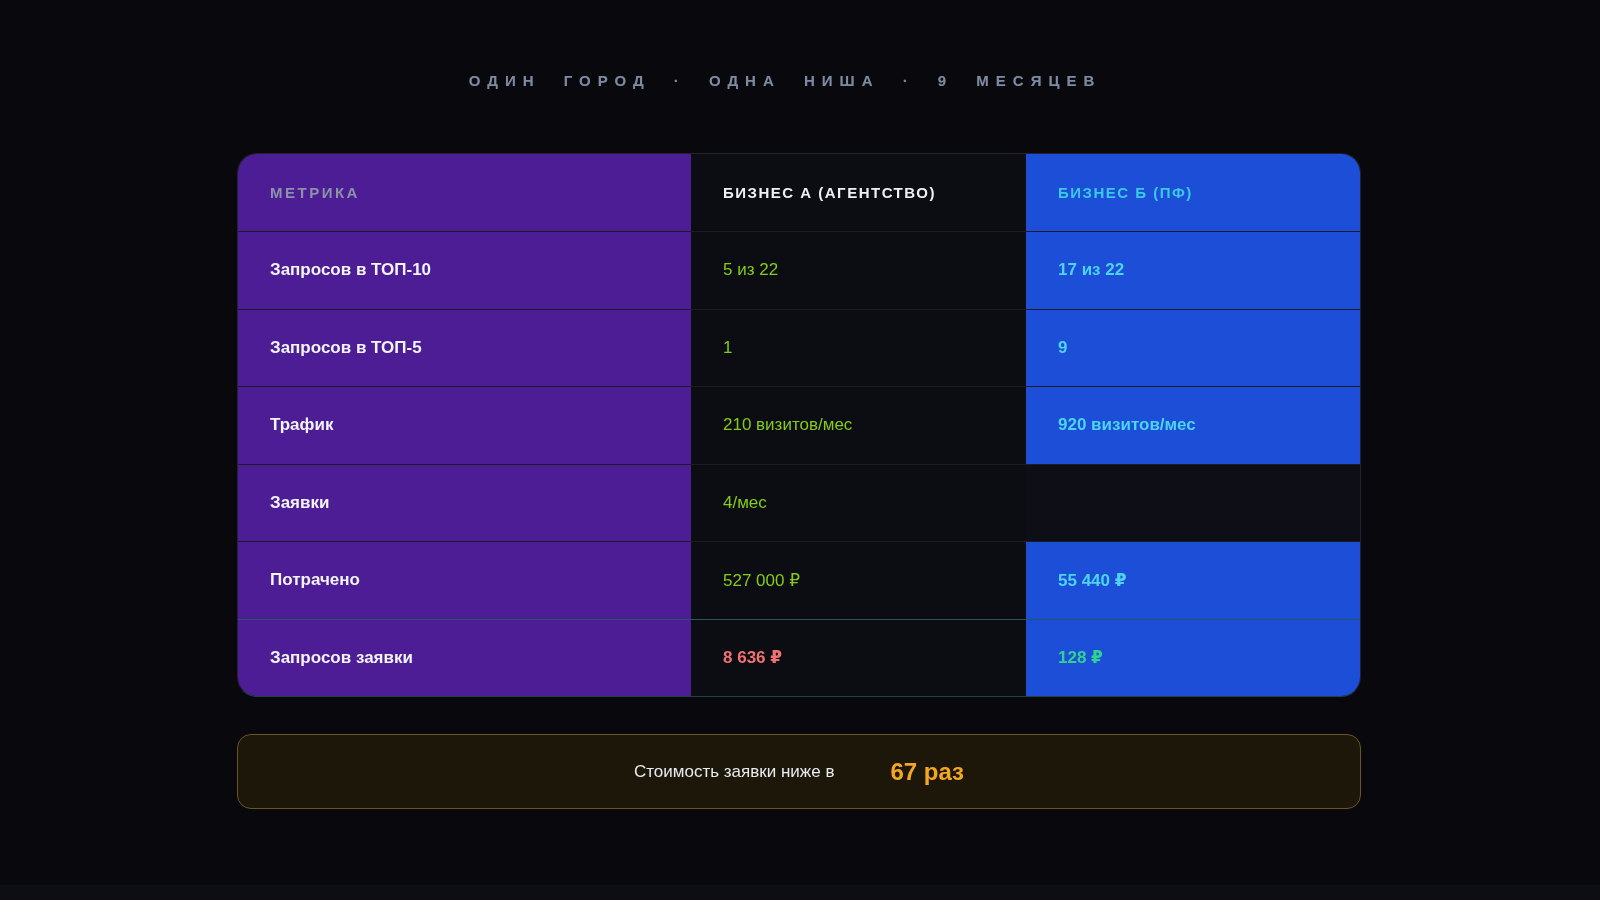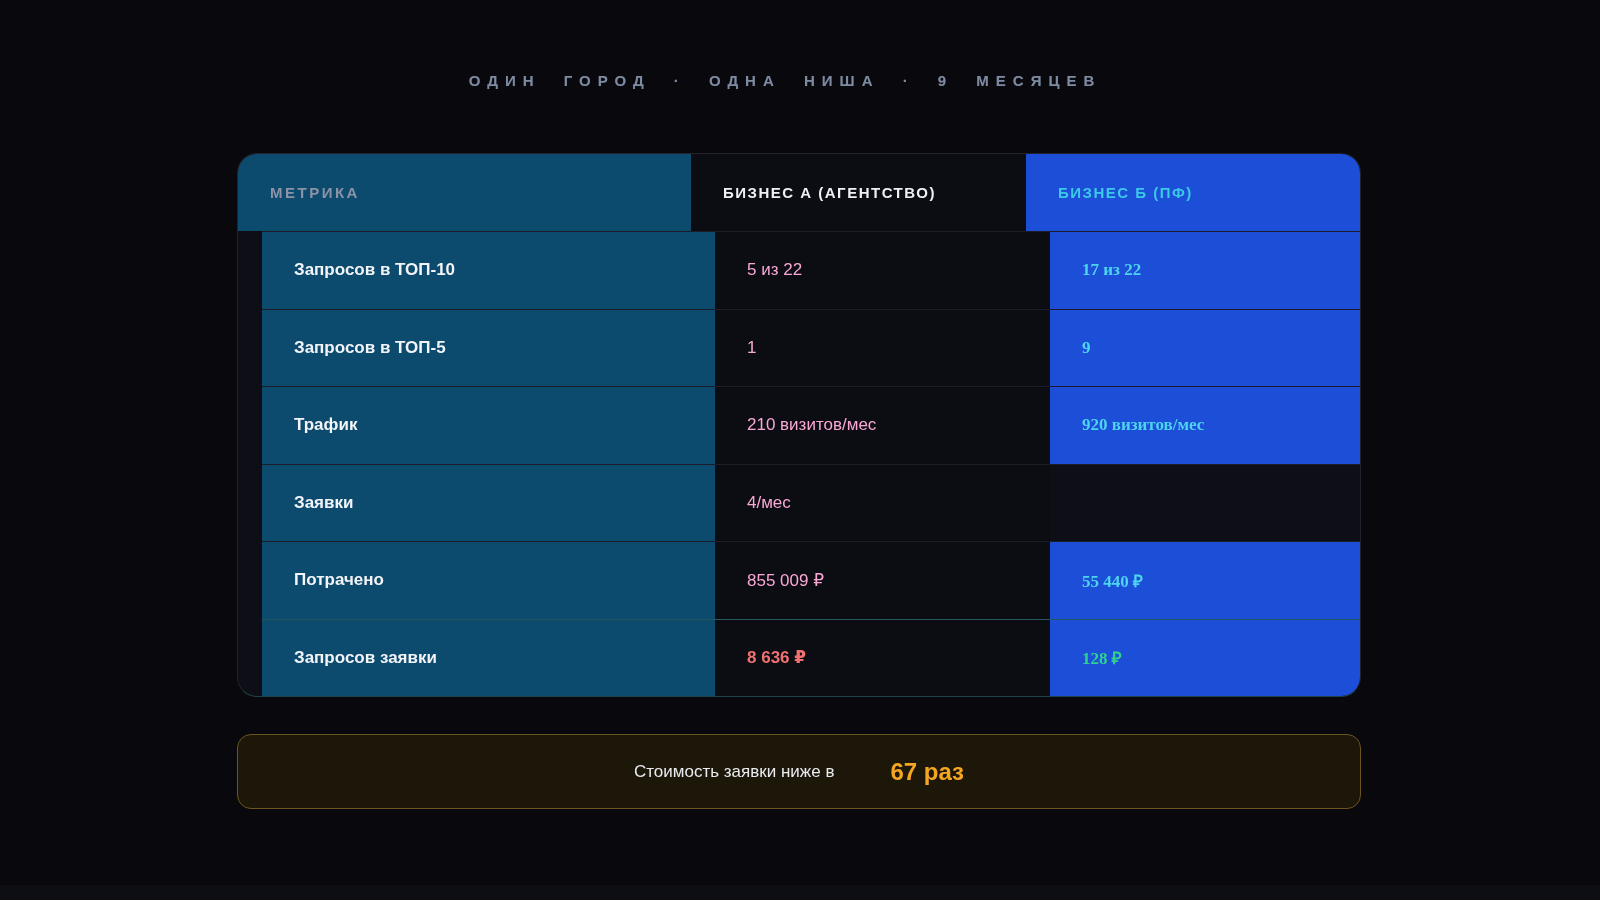--- a/index.html
+++ b/index.html
@@ -53,32 +53,32 @@
   .thead { height: 77px; flex: none; }
   .tr { flex: 1; border-top: 1px solid #1c1c28; }
   .tr.highlight { border-top: 1px solid rgba(80, 200, 220, 0.38); }
   .th, .td {
     display: flex;
     align-items: center;
     padding-left: 32px;
     box-sizing: border-box;
   }
   
-  .c1 { background: #0c4a6e; }
+  .c1 { background: #4c1d95; }
   .c2 { background: #0c0c13; }
   .c3 { background: #1d4ed8; }
   
   .th { font-size: 15px; font-weight: 700; letter-spacing: 1.5px; }
   .th.c1 { color: #8b93a6; letter-spacing: 2.5px; }
   .th.c2 { color: #eef0f4; }
   .th.c3 { color: #3bc9e8; }
   
   .metric { font-size: 17px; font-weight: 700; color: #f2f4f7; }
-  .val-a  { font-size: 17px; font-weight: 400; color: #f9a8d4; }
-  .val-b  { font-size: 17px; font-weight: 700; color: #4dd4ee; font-family: Liberation Serif, serif; }
+  .val-a  { font-size: 17px; font-weight: 400; color: #84cc16; }
+  .val-b  { font-size: 17px; font-weight: 700; color: #4dd4ee; }
   .val-a.red   { color: #f17171; font-weight: 700; }
   .val-b.green { color: #30d191; }
   
   .banner {
     position: absolute;
     left: 237px;
     top: 734px;
     width: 1124px;
     height: 75px;
     box-sizing: border-box;
@@ -116,21 +116,21 @@
 <div class="stage">
 
   <div class="tagline">ОДИН ГОРОД · ОДНА НИША · 9 МЕСЯЦЕВ</div>
 
   <section class="card">
     <div class="thead">
       <div class="th c1">МЕТРИКА</div>
       <div class="th c2">БИЗНЕС А (АГЕНТСТВО)</div>
       <div class="th c3">БИЗНЕС Б (ПФ)</div>
     </div>
-    <div id="rows" style="display: flex; flex-direction: column; flex: 1 1 0%; margin-left: 24px;">
+    <div id="rows" style="display: flex; flex-direction: column; flex: 1 1 0%;">
         <div class="tr">
           <div class="td c1 metric">Запросов в ТОП-10</div>
           <div class="td c2 val-a">5 из 22</div>
           <div class="td c3 val-b">17 из 22</div>
         </div>
         <div class="tr">
           <div class="td c1 metric">Запросов в ТОП-5</div>
           <div class="td c2 val-a">1</div>
           <div class="td c3 val-b">9</div>
         </div>
@@ -138,21 +138,21 @@
           <div class="td c1 metric">Трафик</div>
           <div class="td c2 val-a">210 визитов/мес</div>
           <div class="td c3 val-b">920 визитов/мес</div>
         </div>
         <div class="tr">
           <div class="td c1 metric">Заявки</div>
           <div class="td c2 val-a">4/мес</div>
         </div>
         <div class="tr">
           <div class="td c1 metric">Потрачено</div>
-          <div class="td c2 val-a">855 009 ₽</div>
+          <div class="td c2 val-a">527 000 ₽</div>
           <div class="td c3 val-b">55 440 ₽</div>
         </div>
         <div class="tr highlight">
           <div class="td c1 metric">Запросов заявки</div>
           <div class="td c2 val-a red">8 636 ₽</div>
           <div class="td c3 val-b green">128 ₽</div>
         </div>
       </div>
   </section>
 

